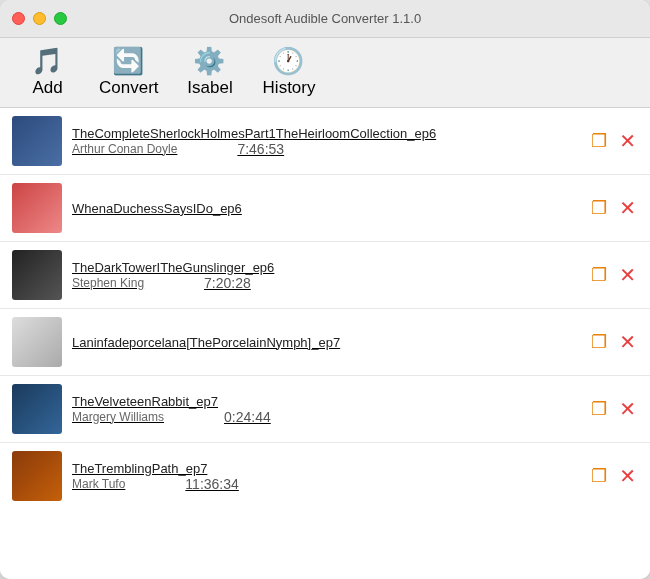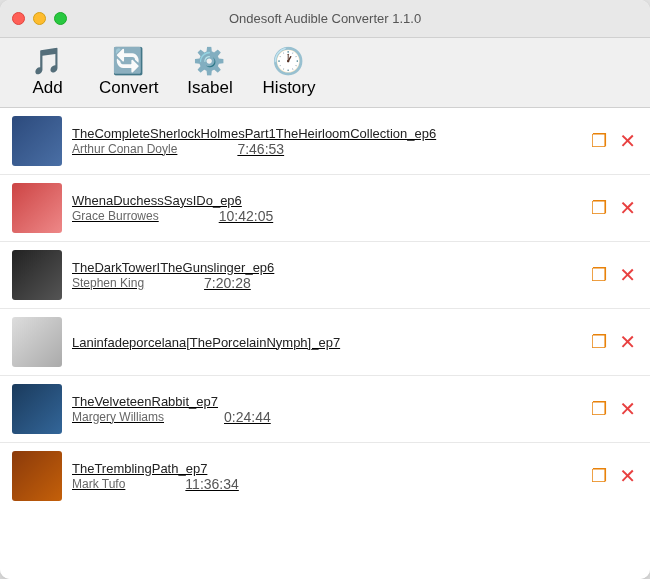--- a/index.html
+++ b/index.html
@@ -255,24 +255,20 @@
           <span class="delete-icon">✕</span>
         </button>
       </div>
     </div>
       <div class="book-row">
       <div class="book-cover cover-2">
         <div class="cover-inner"></div>
       </div>
       <div class="book-info">
         <div class="book-title">WhenaDuchessSaysIDo_ep6</div>
-        <div class="book-author-row">
-          <span class="book-author">Grace Burrowes</span>
-          <span class="book-duration">10:42:05</span>
-        </div>
       </div>
       <div class="book-actions">
         <button class="action-btn">
           <span class="edit-icon">❐</span>
         </button>
         <button class="action-btn">
           <span class="delete-icon">✕</span>
         </button>
       </div>
     </div>

